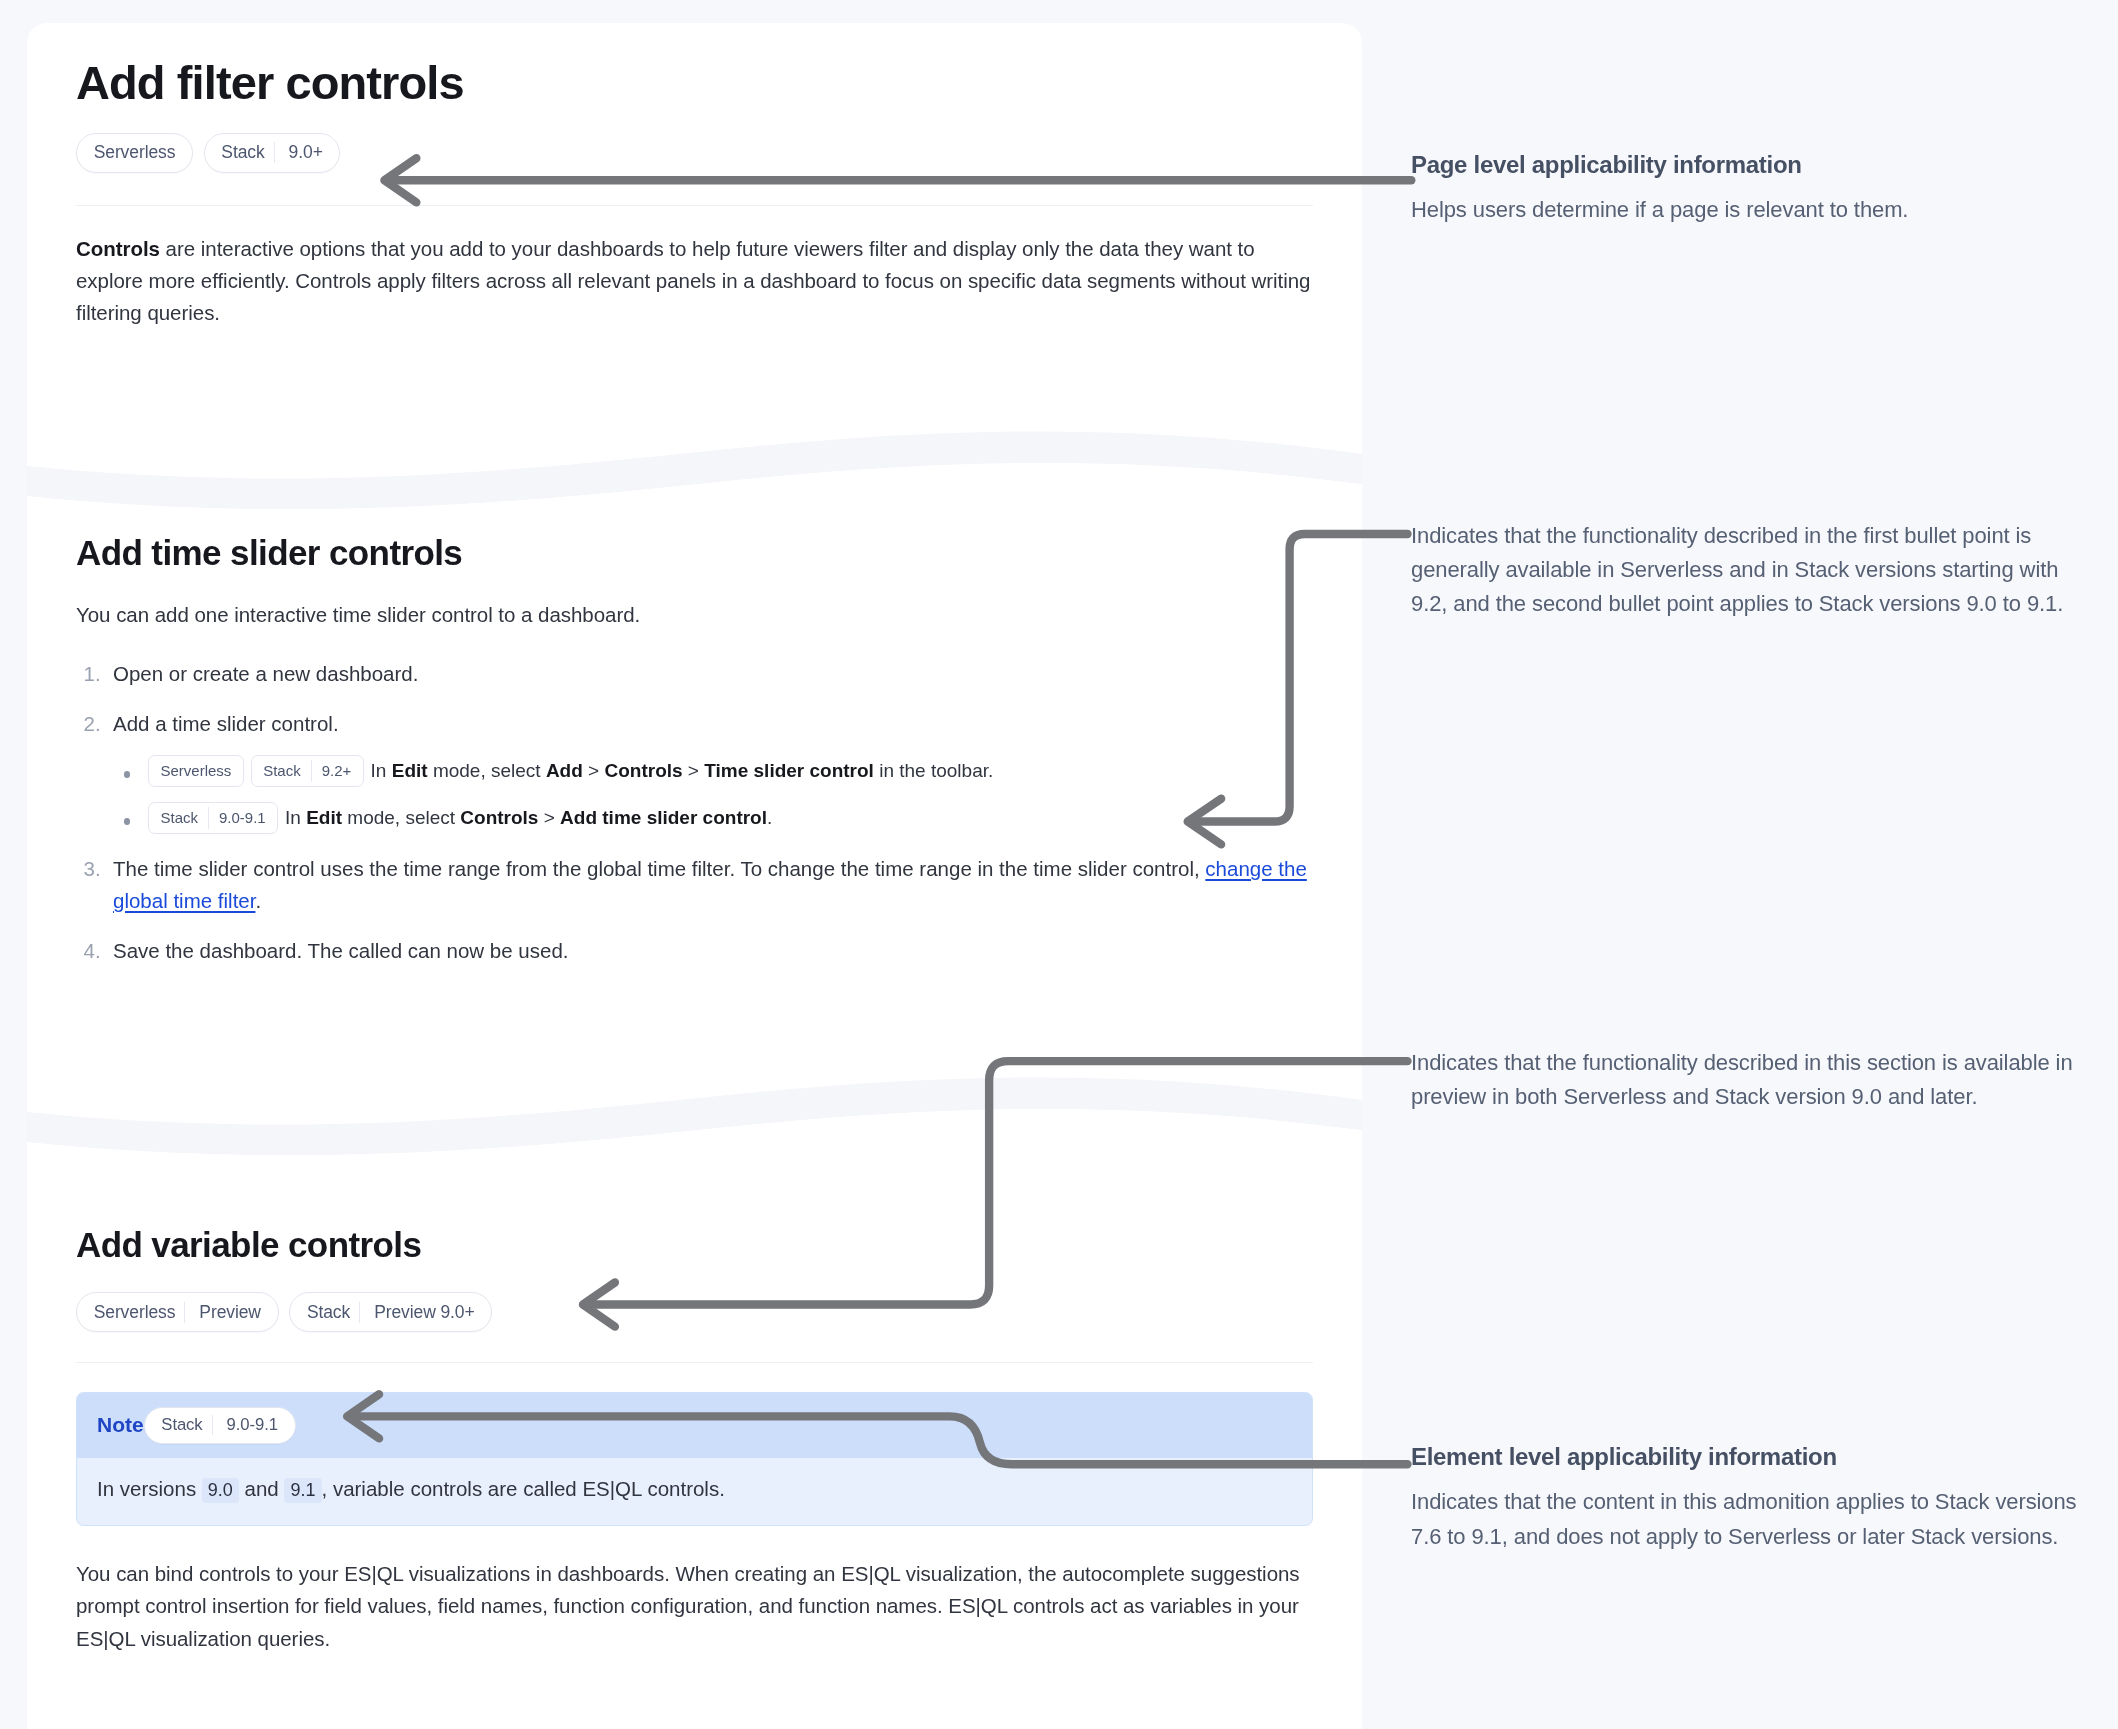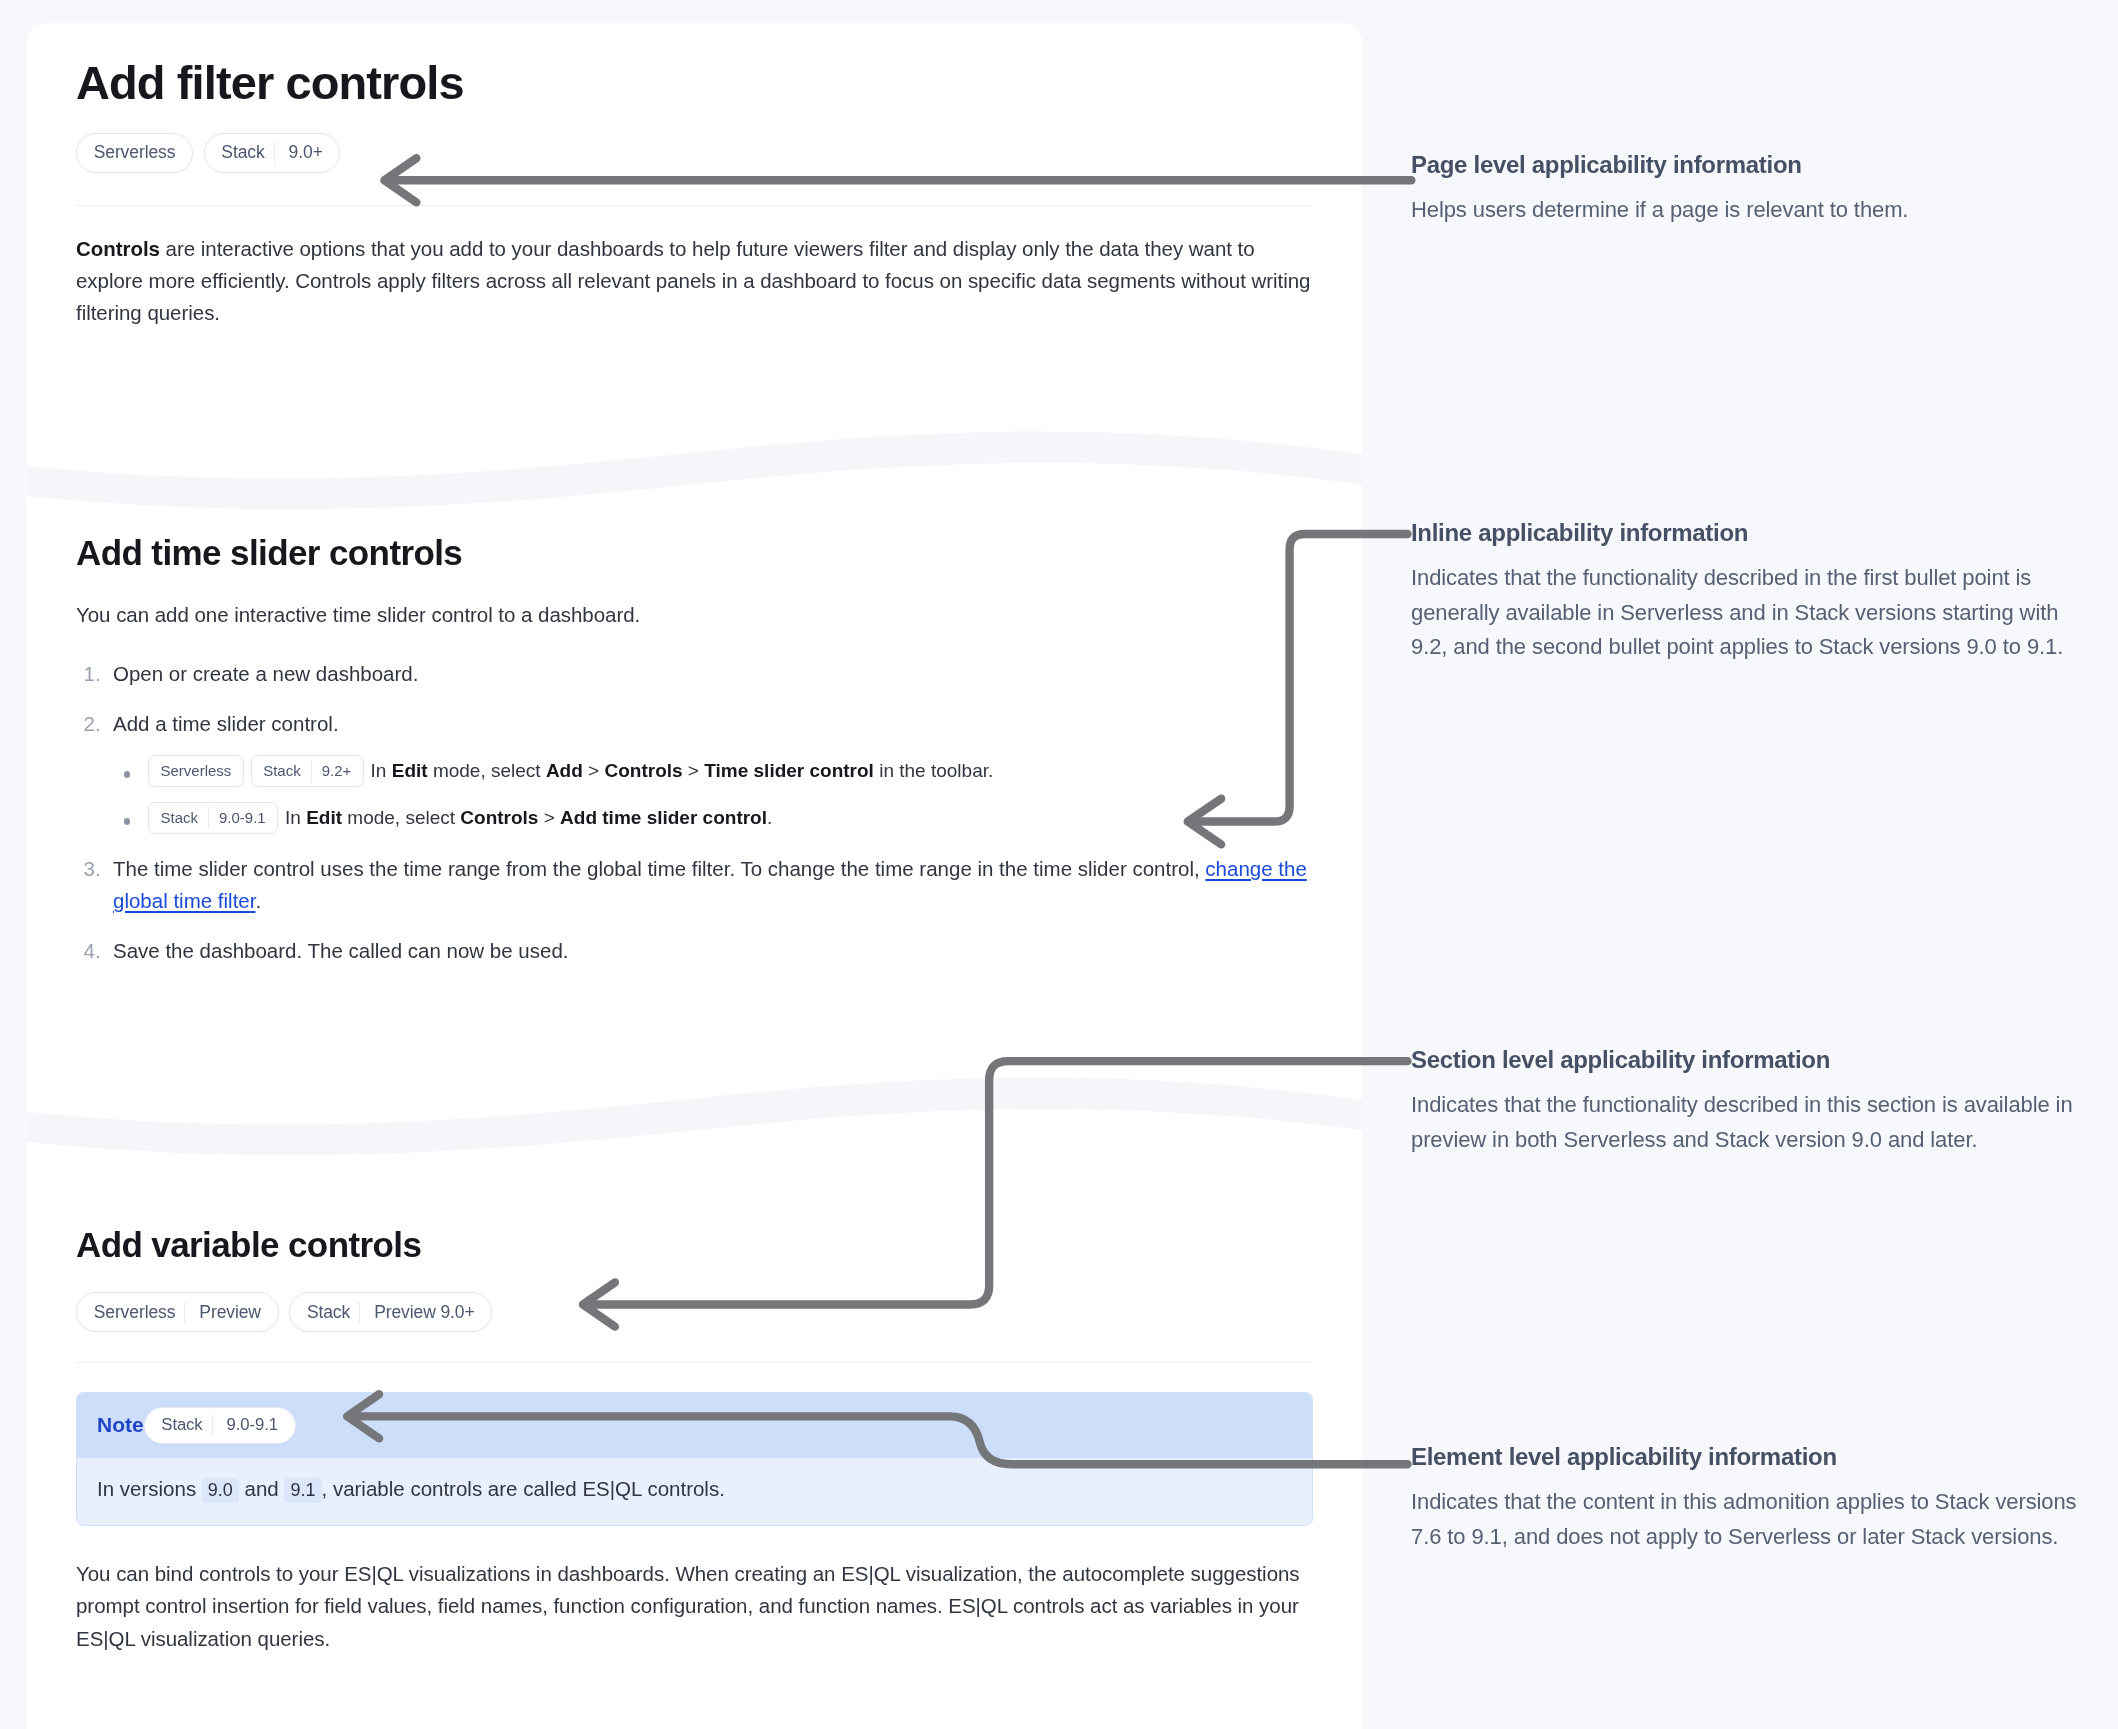--- a/index.html
+++ b/index.html
@@ -235,26 +235,24 @@
 
   </div>
 </div>
 
 <div class="anno" style="top:151px;">
   <p class="anno-title">Page level applicability information</p>
   <p class="anno-text">Helps users determine if a page is relevant to them.</p>
 </div>
 
 <div class="anno" style="top:519px;">
-  <p class="anno-title">Inline applicability information</p>
   <p class="anno-text">Indicates that the functionality described in the first bullet point is generally available in Serverless and in Stack versions starting with 9.2, and the second bullet point applies to Stack versions 9.0 to 9.1.</p>
 </div>
 
 <div class="anno" style="top:1046px;">
-  <p class="anno-title">Section level applicability information</p>
   <p class="anno-text">Indicates that the functionality described in this section is available in preview in both Serverless and Stack version 9.0 and later.</p>
 </div>
 
 <div class="anno" style="top:1443px;">
   <p class="anno-title">Element level applicability information</p>
   <p class="anno-text">Indicates that the content in this admonition applies to Stack versions 7.6 to 9.1, and does not apply to Serverless or later Stack versions.</p>
 </div>
 
 <svg id="connectors" viewBox="0 0 2785 2273">
   <defs>

